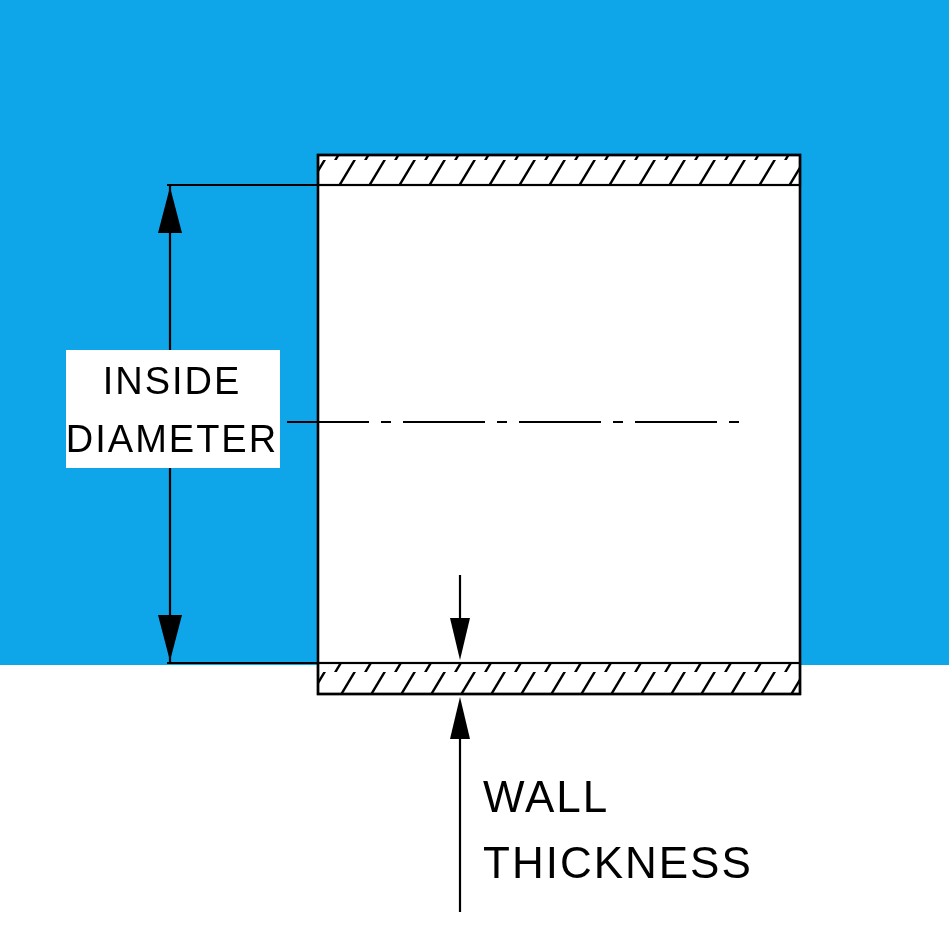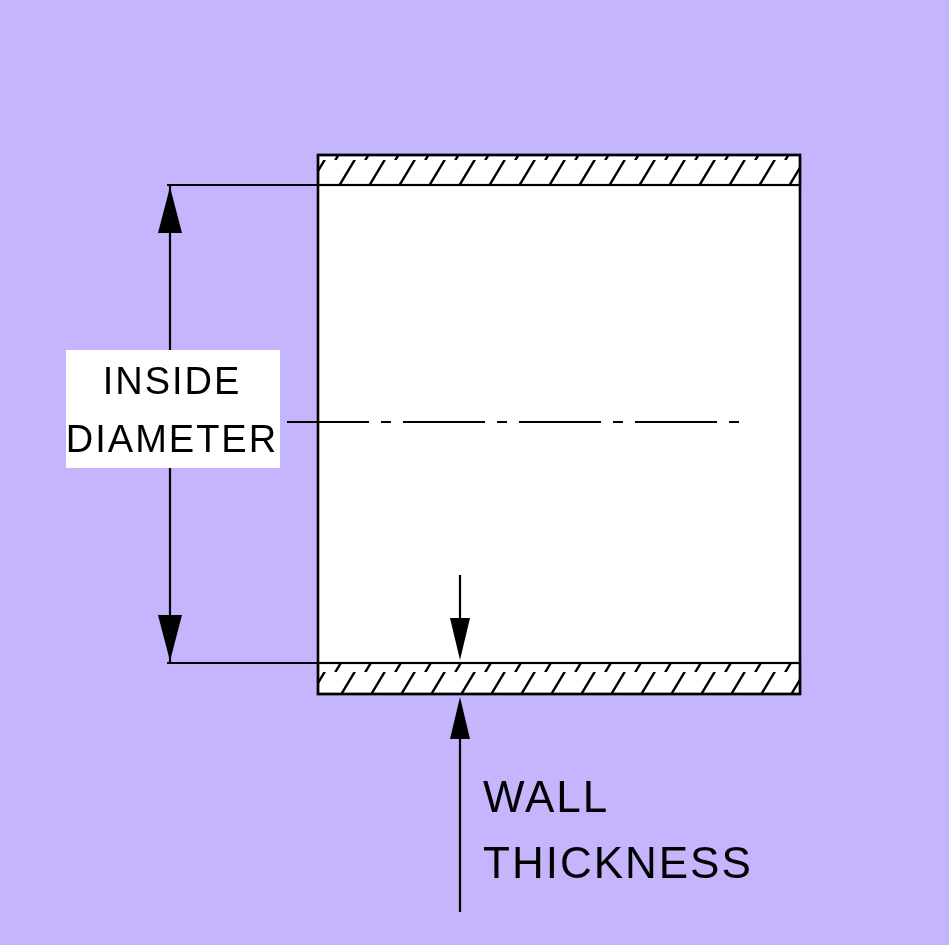--- a/index.html
+++ b/index.html
@@ -7,22 +7,22 @@
     padding: 0;
     background: #ffffff;
     width: 949px;
     height: 945px;
     overflow: hidden;
     font-family: "Liberation Sans", sans-serif;
   }
   .canvas-wrap {
     position: relative;
     width: 949px;
-    height: 945px;
-    background: #c4b5fd;
+    height: 665px;
+    background: #0ea5e9;
     text-align: center;
   }
   svg {
     position: absolute;
     top: 0;
     left: 0;
   }
   text.dim-label {
     fill: #000000;
     font-family: "Liberation Sans", sans-serif;

